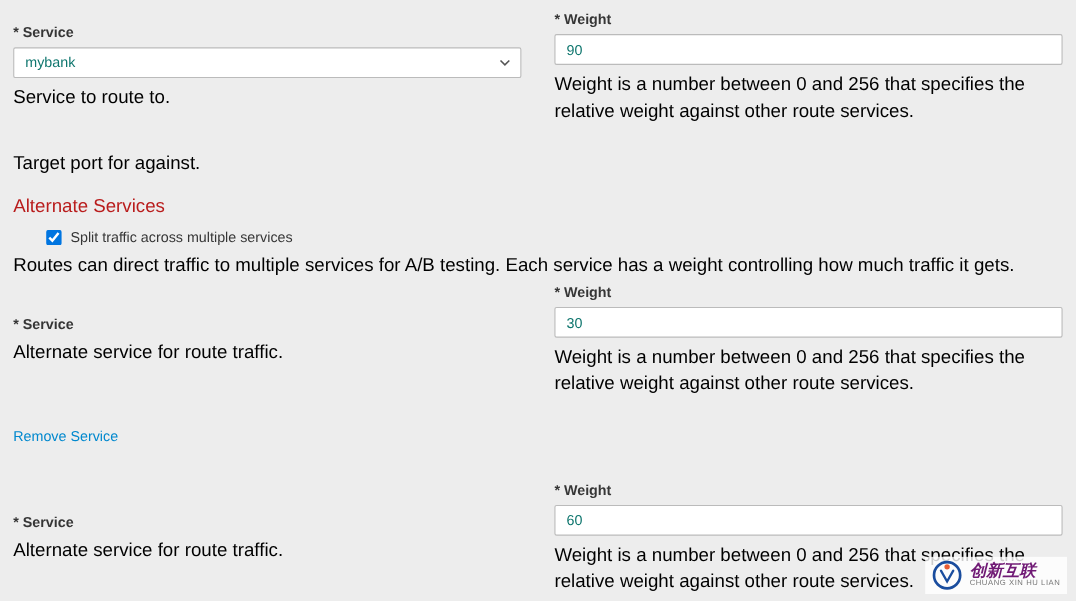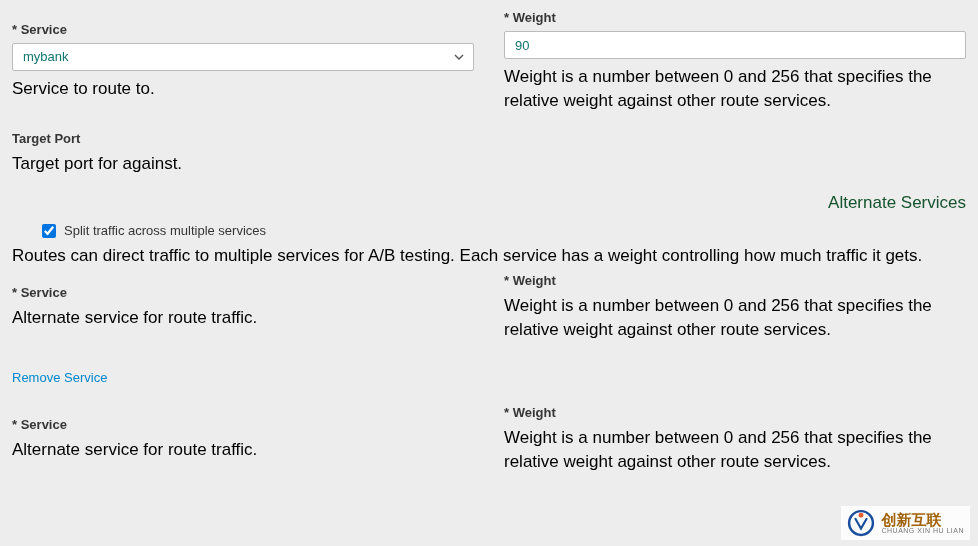--- a/index.html
+++ b/index.html
@@ -65,24 +65,23 @@
     }
     .help-text {
       font-size: 17px;
       color: #000000;
       margin-top: 6px;
       line-height: 1.4;
     }
     .section-heading {
       font-size: 17px;
       font-weight: 400;
-      color: #14532d;
+      color: #b91c1c;
       margin-top: 6px;
       margin-bottom: 10px;
-      text-align: right;
     }
     .checkbox-row {
       display: flex;
       align-items: center;
       gap: 8px;
       margin-bottom: 6px;
       padding-left: 30px;
     }
     .checkbox-row input[type="checkbox"] {
       width: 14px;
@@ -92,42 +91,43 @@
     }
     .checkbox-row label {
       font-size: 13px;
       color: #363636;
       cursor: pointer;
     }
     .link-action {
       color: #0088ce;
       font-size: 13px;
       cursor: pointer;
-      margin: 10px 0 20px 0;
+      margin: 10px 0 34px 0;
       display: inline-block;
     }
     .watermark {
       position: fixed;
       right: 8px;
       bottom: 6px;
       display: flex;
       align-items: center;
       gap: 6px;
       background: rgba(255,255,255,0.8);
       padding: 3px 6px;
     }
     .watermark-icon {
       width: 28px;
       height: 28px;
     }
     .watermark-text-cn {
       font-size: 15px;
       font-weight: 600;
-      color: #a16207;
+      color: #701a75;
       line-height: 1;
+      font-style: italic;
     }
     .watermark-text-en {
       font-size: 7px;
       color: #777;
       letter-spacing: 0.5px;
     }
   </style>
 </head>
 <body>
 
@@ -152,55 +152,56 @@
   <div class="col">
     <label class="field-label">* Weight</label>
     <input type="text" class="form-control" value="90" style="">
     <div class="help-text">Weight is a number between 0 and 256 that specifies the relative weight against other route services.</div>
   </div>
 </div>
 
 
 <div class="row">
   <div class="col-full">
-    <label class="field-label">Target Port</label>
     <div class="help-text">Target port for against.</div>
   </div>
 </div>
 
 
 <h3 class="section-heading">Alternate Services</h3>
 <div class="checkbox-row">
   <input type="checkbox" id="split-chk" checked="" style="">
   <label for="split-chk">Split traffic across multiple services</label>
 </div>
 <div class="help-text" style="margin-bottom:5px;">Routes can direct traffic to multiple services for A/B testing. Each service has a weight controlling how much traffic it gets.</div>
 
 
 <div class="row">
   <div class="col">
     <label class="field-label">* Service</label>
     <div class="help-text">Alternate service for route traffic.</div>
   </div>
   <div class="col">
     <label class="field-label">* Weight</label>
+    <input type="text" class="form-control" value="30" style="">
     <div class="help-text">Weight is a number between 0 and 256 that specifies the relative weight against other route services.</div>
   </div>
 </div>
 
 <span class="link-action">Remove Service</span>
 
 
 <div class="row" style="margin-bottom:10px;">
   <div class="col">
     <label class="field-label">* Service</label>
     <div class="help-text">Alternate service for route traffic.</div>
   </div>
   <div class="col">
     <label class="field-label">* Weight</label>
+    <input type="text" class="form-control" value="60" style="">
     <div class="help-text">Weight is a number between 0 and 256 that specifies the relative weight against other route services.</div>
   </div>
 </div>
 
 
 <div class="watermark">
   <svg class="watermark-icon" viewBox="0 0 40 40">
     <circle cx="20" cy="20" r="17" fill="none" stroke="#1a4d9e" stroke-width="3.5"></circle>
     <circle cx="20" cy="9" r="3.5" fill="#e85c33"></circle>
     <path d="M12 14 L20 28 L28 14" fill="none" stroke="#1a4d9e" stroke-width="3" stroke-linecap="round"></path>

